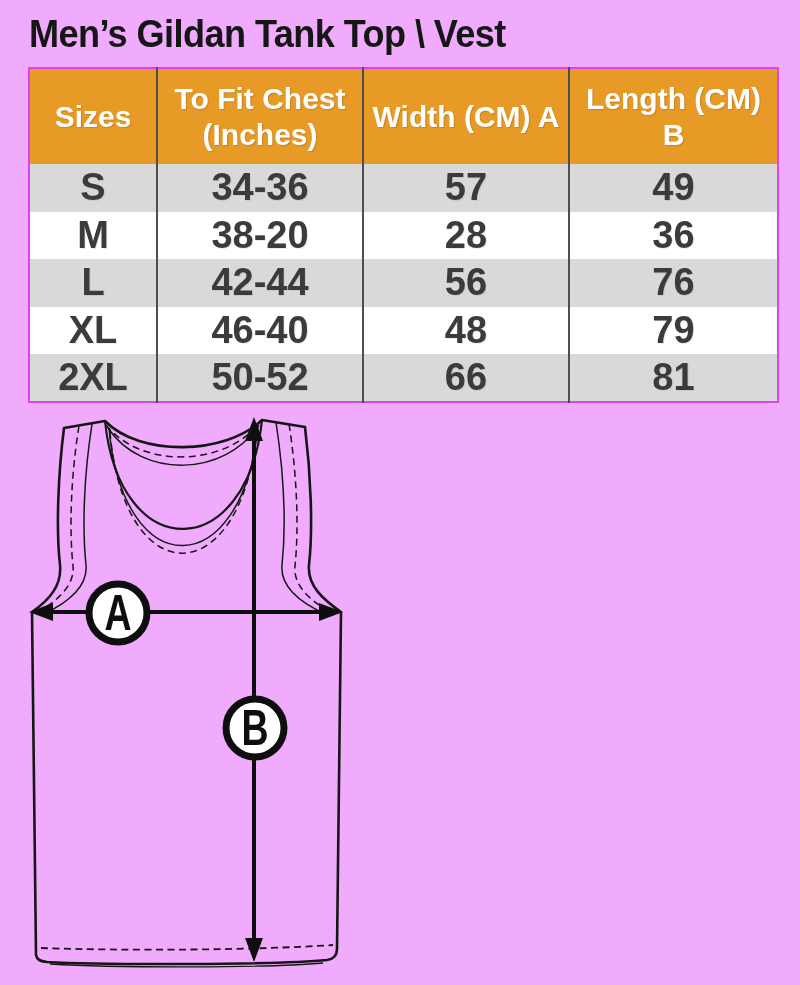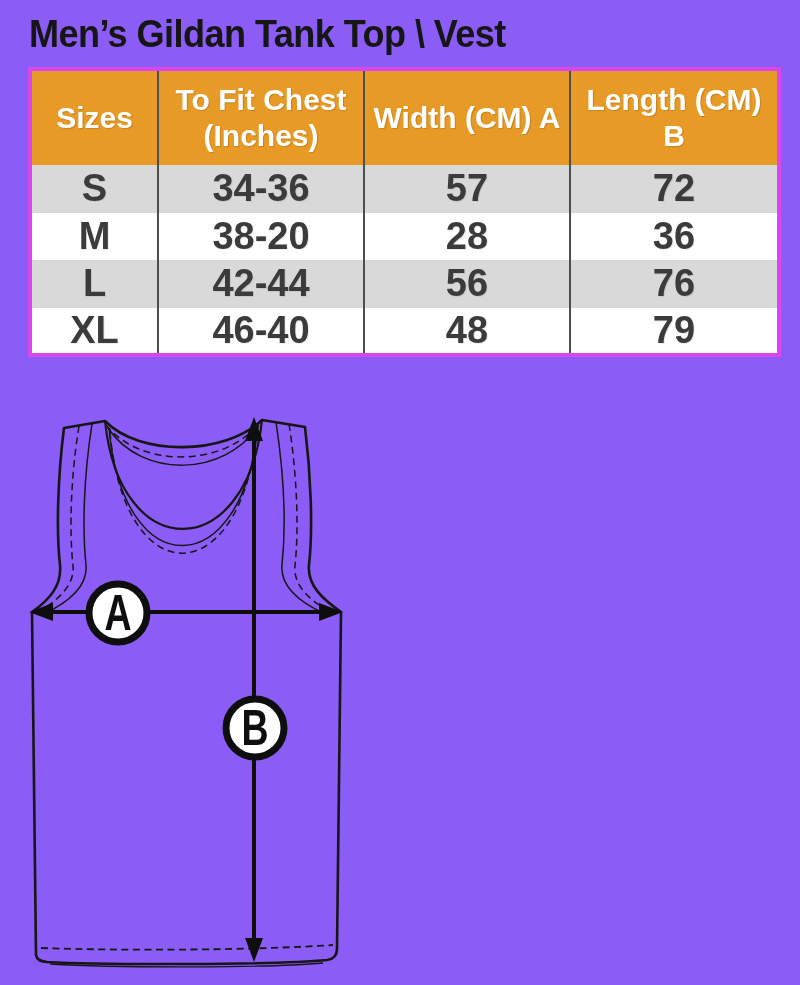--- a/index.html
+++ b/index.html
@@ -3,38 +3,38 @@
 <meta charset="utf-8">
 <style>
   * { box-sizing: border-box; }
   html, body { margin: 0; padding: 0; }
   body {
     width: 800px; height: 985px;
     background: #ffffff;
     font-family: "Liberation Sans", sans-serif;
     overflow: hidden;
   }
-  .page { position: relative; width: 800px; height: 985px; background: #8b5cf6; }
+  .page { position: relative; width: 800px; height: 985px; background: #f0abfc; }
 
   .page-title {
     position: absolute; left: 29px; top: 13px;
     margin: 0;
     font-size: 38px; font-weight: 700; color: #161616;
     letter-spacing: -0.6px;
     transform: scaleX(0.95); transform-origin: 0 0;
     white-space: nowrap;
   }
 
   table.size-chart {
     position: absolute; left: 28px; top: 67px;
     width: 749px;
     border-collapse: collapse;
     table-layout: fixed;
   }
-  table.size-chart { border: 4px solid #d946ef; }
+  table.size-chart { border: 2px solid #d946ef; }
   table.size-chart th + th,
   table.size-chart td + td { border-left: 2px solid #4e4e4e; }
 
   table.size-chart thead th {
     height: 96px;
     background: #E79A25;
     color: #ffffff;
     font-size: 30px; font-weight: 700;
     line-height: 1.2;
     text-align: center; vertical-align: middle;
@@ -91,39 +91,45 @@
           <th>Width (CM) A</th>
           <th>Length  (CM)
 B</th>
         </tr>
     </thead>
     <tbody>
         <tr>
           <td>S</td>
           <td>34-36</td>
           <td>57</td>
-          <td>72</td>
+          <td>49</td>
         </tr>
         <tr>
           <td>M</td>
           <td>38-20</td>
           <td>28</td>
           <td>36</td>
         </tr>
         <tr>
           <td>L</td>
           <td>42-44</td>
           <td>56</td>
           <td>76</td>
         </tr>
         <tr>
           <td>XL</td>
           <td>46-40</td>
           <td>48</td>
           <td>79</td>
+        </tr>
+        <tr>
+          <td>2XL</td>
+          <td>50-52</td>
+          <td>66</td>
+          <td>81</td>
         </tr>
       </tbody>
   </table>
 
   <div class="diagram">
     <svg viewBox="0 0 340 560" xmlns="http://www.w3.org/2000/svg">
 
       <g>
         <path class="vest-line" stroke-width="2.6" stroke-linejoin="round" fill="#EBEBEB" d="M 36,13 L 77,6
                  C 112,42 198,40 234,5

